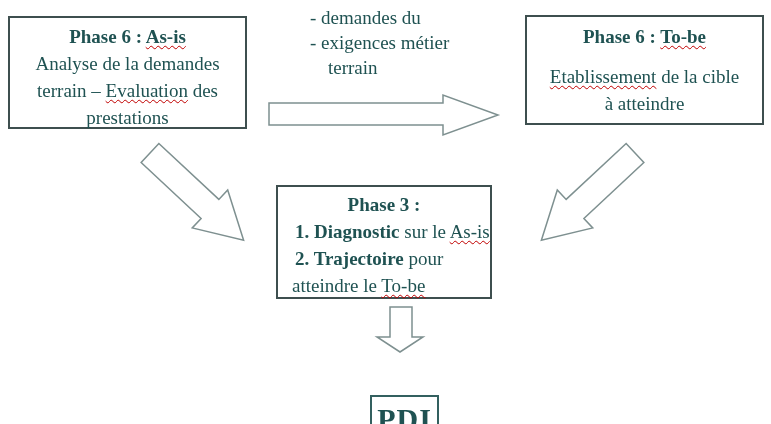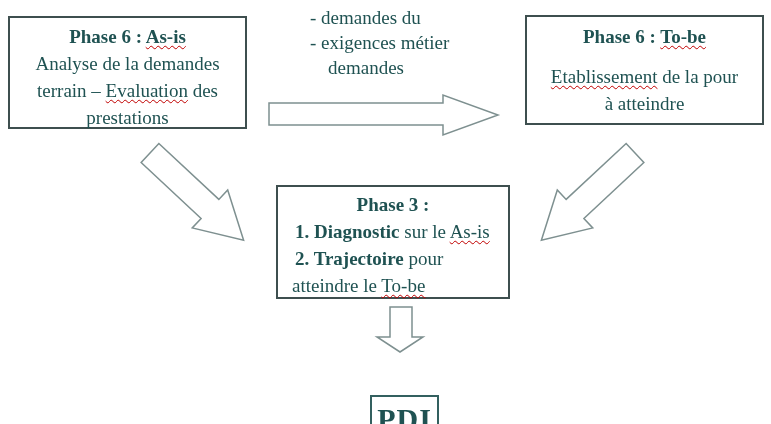--- a/index.html
+++ b/index.html
@@ -29,21 +29,21 @@
   .sq {
     text-decoration: underline;
     text-decoration-style: wavy;
     text-decoration-color: #c00000;
     text-decoration-thickness: 1px;
     text-underline-offset: 2px;
   }
   #phase1-box { left: 8px;  top: 16px;  width: 239px; height: 113px; padding-top: 5px; }
   #phase2-box { left: 525px; top: 15px; width: 239px; height: 110px; padding-top: 6px; }
   #phase2-box .spaced { margin-top: 13px; }
-  #phase3-box { left: 276px; top: 185px; width: 234px; height: 114px; padding-top: 4px; }
+  #phase3-box { left: 276px; top: 185px; width: 216px; height: 114px; padding-top: 4px; }
   #phase3-box .item  { text-align: left; padding-left: 17px;  }
   #phase3-box .item2 { text-align: left; padding-left: 14px; }
   #annotation {
     position: absolute;
     left: 310px; top: 5px;
     font-size: 19px;
     line-height: 25px;
     text-align: left;
   }
   #annotation .indent { padding-left: 18px; }
@@ -76,26 +76,26 @@
   <div class="box" id="phase1-box">
     <div><span class="b">Phase 6 : </span><span class="b sq">As-is</span></div>
     <div>Analyse de la demandes</div>
     <div><span>terrain – </span><span class="sq">Evaluation</span><span> des</span></div>
     <div>prestations</div>
   </div>
 
   <div id="annotation">
     <div>- demandes du</div>
     <div>- exigences métier</div>
-    <div class="indent">demandes</div>
+    <div class="indent">terrain</div>
   </div>
 
   <div class="box" id="phase2-box">
     <div><span class="b">Phase 6 : </span><span class="b sq">To-be</span></div>
-    <div class="spaced"><span class="sq">Etablissement</span><span> de la pour</span></div>
+    <div class="spaced"><span class="sq">Etablissement</span><span> de la cible</span></div>
     <div>à atteindre</div>
   </div>
 
   <svg class="arrow" id="arrow-h" width="232" height="42">
     <polygon points="1,9 175,9 175,1 230,21 175,41 175,31 1,31"></polygon>
   </svg>
 
   <svg class="arrow" id="arrow-dl" width="115" height="105">
     <polygon transform="translate(10,11) rotate(43)" points="0,-13 82,-13 82,-26 128,0 82,26 82,13 0,13"></polygon>
   </svg>

